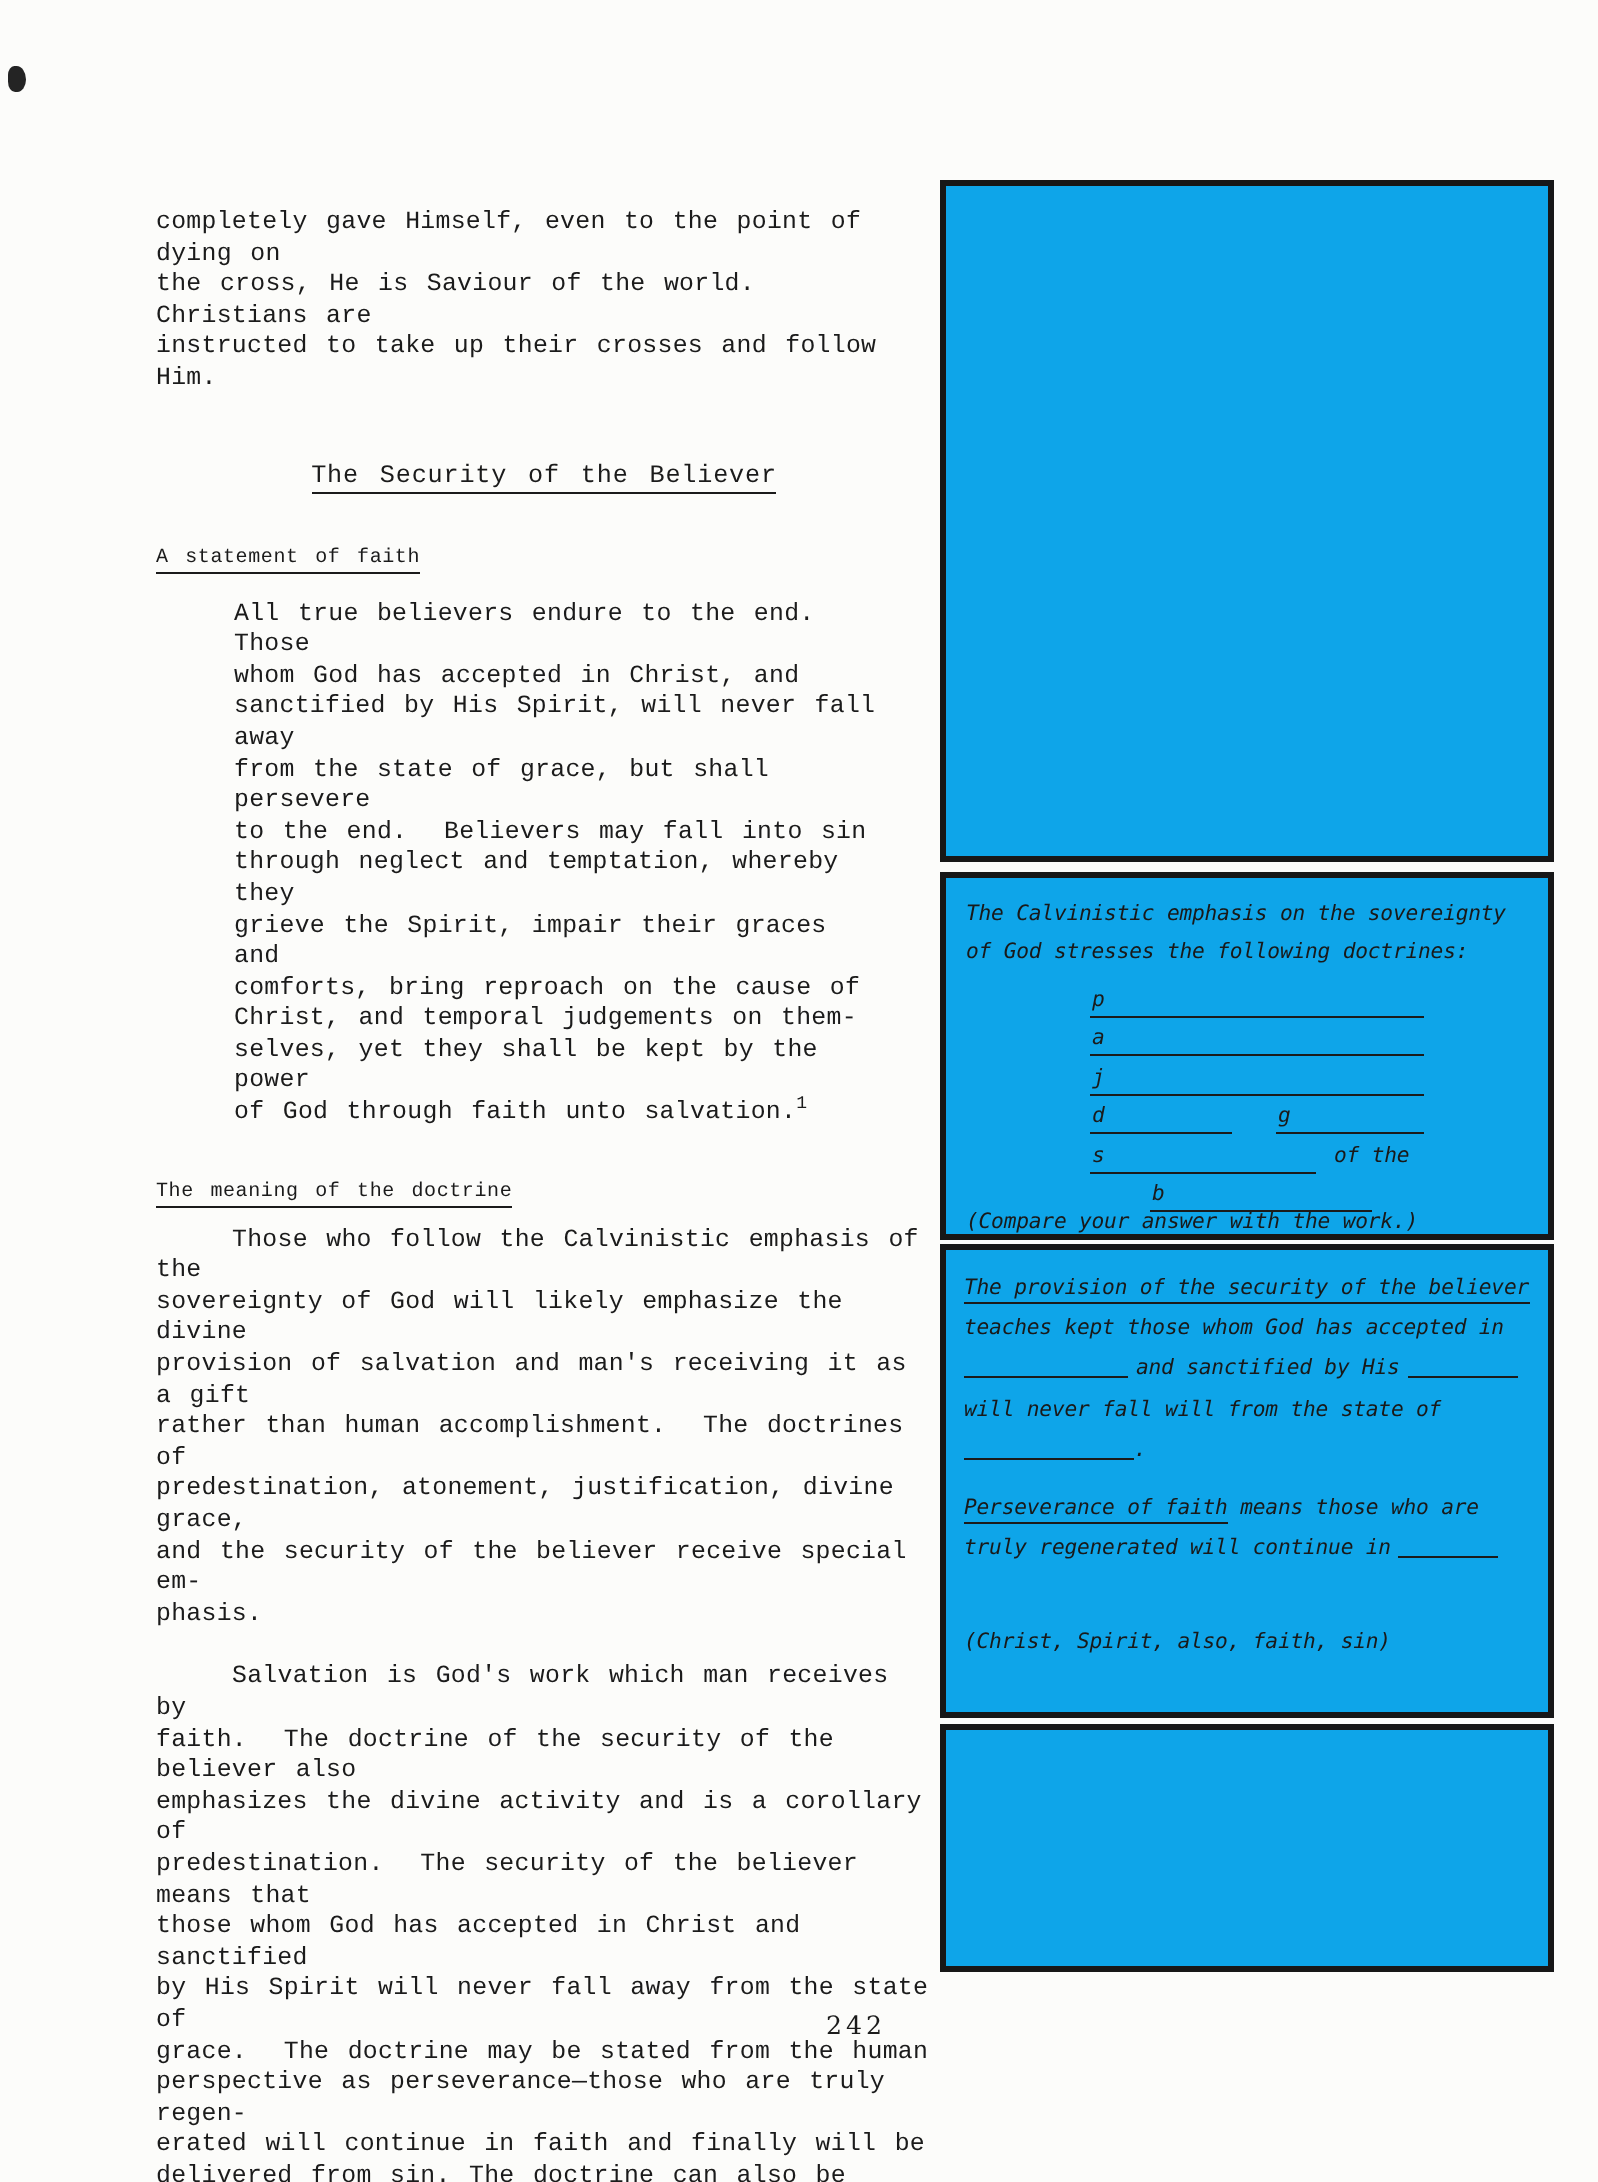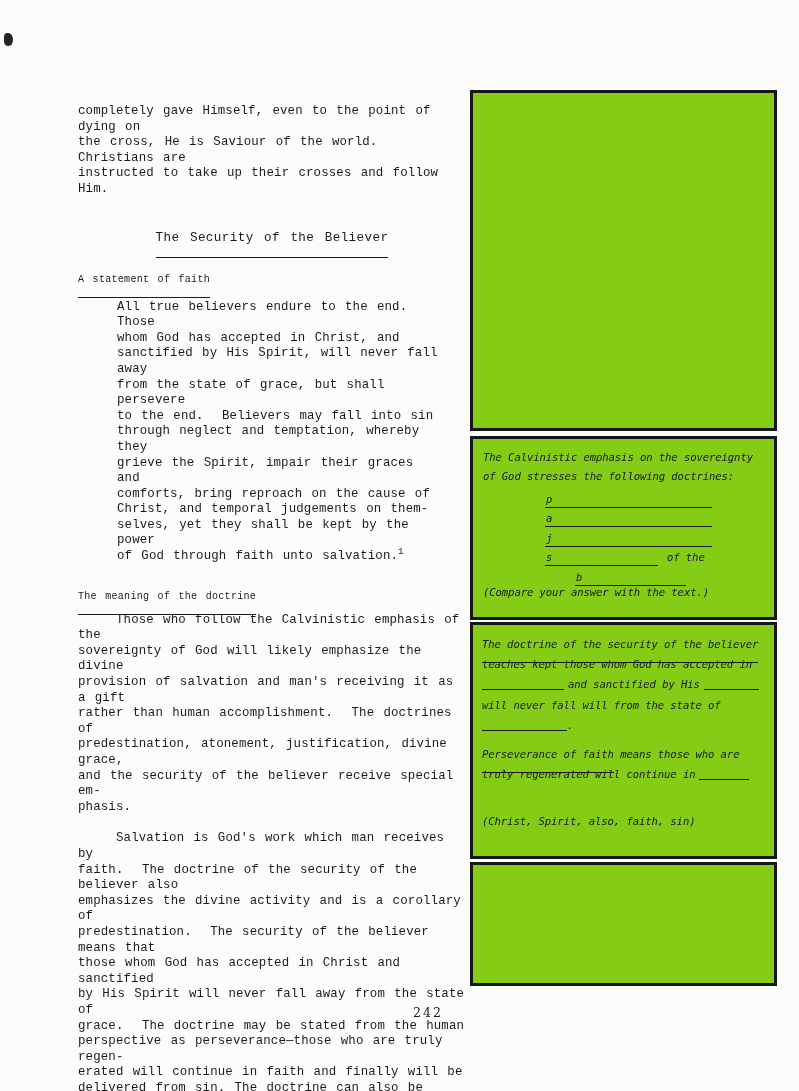--- a/index.html
+++ b/index.html
@@ -9,32 +9,32 @@
     font-family:"DejaVu Serif","Liberation Serif",serif;
   }
   .page{position:absolute;inset:0;}
   .speck{position:absolute;left:4px;top:33px;width:9px;height:13px;background:#242424;border-radius:40% 60% 55% 45%;}
   
   .left-col{position:absolute;left:78px;top:104px;width:388px;font-family:Liberation Mono, monospace;}
   .body{font-size:12.4px;line-height:15.6px;letter-spacing:.15px;word-spacing:1.6px;margin:0;}
   .pre{white-space:pre-line;}
   .title{margin:33px 0 0 0;text-align:center;font-weight:normal;font-size:12.6px;letter-spacing:.4px;word-spacing:2.5px;}
   .subhead{margin:29px 0 0 0;font-weight:normal;font-size:10px;letter-spacing:.3px;word-spacing:2px;}
-  .u{border-bottom:1.2px solid #1b1b1b;padding-bottom:12px;}
+  .u{border-bottom:1.2px solid #1b1b1b;padding-bottom:1px;}
   .quote{margin:15px 0 0 39px;width:322px;}
   .para1{margin-top:26px;}
   .indent{text-indent:38px;}
   .p-gap{margin-top:16px;}
   sup{font-size:9px;line-height:0;}
   .footnote{margin-top:29px;}
   .fn-rule{width:76px;border-top:1.6px solid #1b1b1b;margin-bottom:3px;}
   .fn-text{text-indent:38px;}
   .pagenum{position:absolute;left:404px;top:1005px;width:48px;text-align:center;letter-spacing:2px;font-size:12.6px;}
   
-  .box{position:absolute;left:470px;width:301px;border:3px solid #171717;background:#84cc16;box-sizing:content-box;}
+  .box{position:absolute;left:470px;width:301px;border:3px solid #171717;background:#0ea5e9;box-sizing:content-box;}
   .box1{top:90px;height:335px;}
   .box2{top:436px;height:178px;padding:0;}
   .box3{top:622px;height:231px;}
   .box4{top:862px;height:118px;}
   .script{
     font-family:"DejaVu Sans Mono","Liberation Mono",monospace;
     font-style:italic;font-size:10.6px;letter-spacing:-.1px;color:#191919;margin:0;
   }
   .box2-inner{padding:9px 10px 0 10px;}
   .box2 .intro{line-height:18.5px;}
@@ -128,30 +128,31 @@
   <section class="box box1"></section>
 
   <section class="box box2">
     <div class="box2-inner">
       <p class="script pre intro">The Calvinistic emphasis on the sovereignty
 of God stresses the following doctrines:</p>
       <div class="blanks">
         <div class="brow"><span class="blank wL">p</span></div>
         <div class="brow"><span class="blank wL">a</span></div>
         <div class="brow"><span class="blank wL">j</span></div>
+        <div class="brow"><span class="blank wM">d</span><span class="blank wM2">g</span></div>
         <div class="brow"><span class="blank wS">s</span><span class="script">of the</span></div>
         <div class="brow b-indent"><span class="blank wB">b</span></div>
       </div>
-      <p class="script compare">(Compare your answer with the text.)</p>
+      <p class="script compare">(Compare your answer with the work.)</p>
     </div>
   </section>
 
   <section class="box box3">
     <div class="box3-inner">
-      <div class="s-line script"><span class="u">The doctrine of the security of the believer</span></div>
+      <div class="s-line script"><span class="u">The provision of the security of the believer</span></div>
       <div class="s-line script">teaches kept those whom God has accepted in</div>
       <div class="s-line script"><span class="blank3 w82"></span><span>and sanctified by His</span><span class="blank3 w55"></span></div>
       <div class="s-line script">will never fall will from the state of</div>
       <div class="s-line script"><span class="blank3 w85"></span><span>.</span></div>
       <div class="s-line script gap-top"><span class="u">Perseverance of faith</span> <span>means those who are</span></div>
       <div class="s-line script"><span>truly regenerated will continue in</span><span class="blank3 w52"></span></div>
       <div class="s-line script wordbank">(Christ, Spirit, also, faith, sin)</div>
     </div>
   </section>
 

